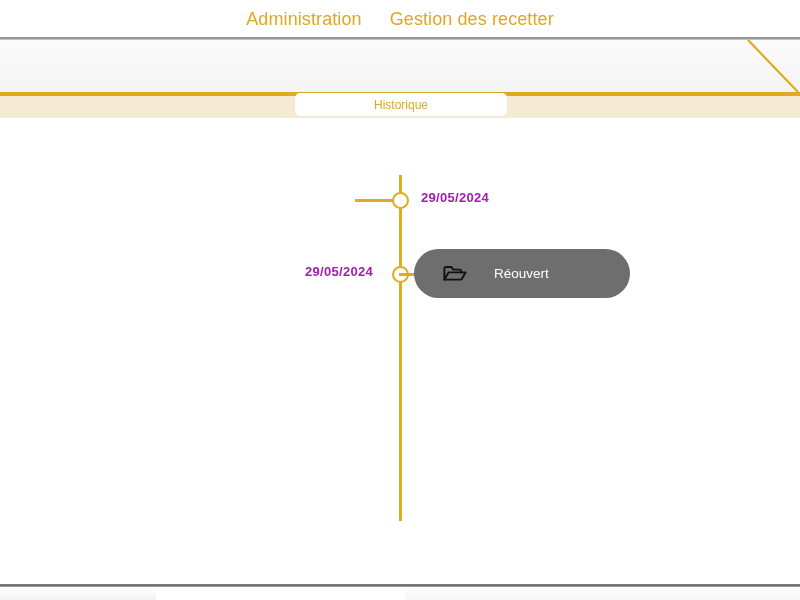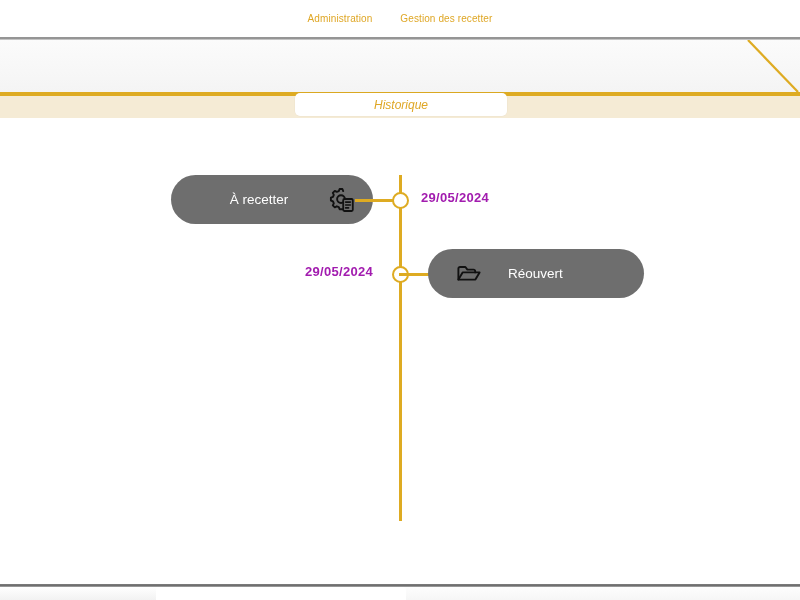--- a/index.html
+++ b/index.html
@@ -29,21 +29,21 @@
     width: 800px;
     height: 37px;
     background: #ffffff;
     display: flex;
     align-items: center;
     justify-content: center;
     gap: 28px;
   }
   .topnav-link {
     color: #dfa726;
-    font-size: 10px;
+    font-size: 18px;
     line-height: 1;
     letter-spacing: 0.1px;
     white-space: nowrap;
     cursor: pointer;
   }
 
   .topnav-rule {
     position: absolute;
     left: 0; top: 37px;
     width: 800px;
@@ -94,21 +94,20 @@
     align-items: center;
     justify-content: center;
     cursor: pointer;
     box-shadow: 0 0 0 0.5px rgba(0,0,0,0.03);
   }
   .tab-label {
     color: #dfa726;
     font-size: 12px;
     line-height: 1;
     white-space: nowrap;
-    font-style: italic;
   }
 
   
   .canvas {
     position: absolute;
     left: 0; top: 118px;
     width: 800px;
     height: 467px;
     background: #ffffff;
     overflow: hidden;
@@ -166,21 +165,21 @@
     box-sizing: border-box;
   }
   .event.ev-0 .pill {
     left: 171px;
     width: 202px;
     justify-content: flex-start;
     padding: 0 18px 0 0;
     flex-direction: row;
   }
   .event.ev-1 .pill {
-    left: 428px;
+    left: 414px;
     width: 216px;
     padding: 0 0 0 28px;
   }
 
   .pill-label {
     color: #ffffff;
     font-size: 13.5px;
     line-height: 1;
     white-space: nowrap;
   }
@@ -265,39 +264,20 @@
     <div class="tab">
       <span class="tab-label">Historique</span>
     </div>
   </div>
 
   <div class="canvas">
 
     <div class="axis"></div>
 
     <div class="event ev-0">
-      <div class="pill">
-        <span class="pill-label">À recetter</span>
-        <svg class="pill-icon" viewBox="0 0 26 26">
-          <g fill="none" stroke="#111111" stroke-width="1.9" stroke-linecap="round" stroke-linejoin="round">
-            <path d="M14.2 4.1 13.4 2.0 10.6 2.0 9.8 4.1
-                     7.8 4.9 5.8 3.9 3.8 5.9 4.8 7.9
-                     4.0 9.9 1.9 10.7 1.9 13.5 4.0 14.3
-                     4.8 16.3 3.8 18.3 5.8 20.3 7.8 19.3
-                     9.8 20.1 10.6 22.2 13.4 22.2"></path>
-            <circle cx="12" cy="12.1" r="3.9"></circle>
-          </g>
-          <g>
-            <rect x="14.2" y="12.0" width="9.6" height="12.0" rx="1.2" fill="#6e6e6e" stroke="#111111" stroke-width="1.8"></rect>
-            <line x1="16.6" y1="15.1" x2="21.4" y2="15.1" stroke="#111111" stroke-width="1.6" stroke-linecap="round"></line>
-            <line x1="16.6" y1="18.0" x2="21.4" y2="18.0" stroke="#111111" stroke-width="1.6" stroke-linecap="round"></line>
-            <line x1="16.6" y1="20.9" x2="19.6" y2="20.9" stroke="#111111" stroke-width="1.6" stroke-linecap="round"></line>
-          </g>
-        </svg>
-      </div>
       <div class="connector"></div>
       <div class="node"></div>
       <span class="date">29/05/2024</span>
     </div>
 
     <div class="event ev-1">
       <span class="date">29/05/2024</span>
       <div class="node"></div>
       <div class="connector"></div>
       <div class="pill">

